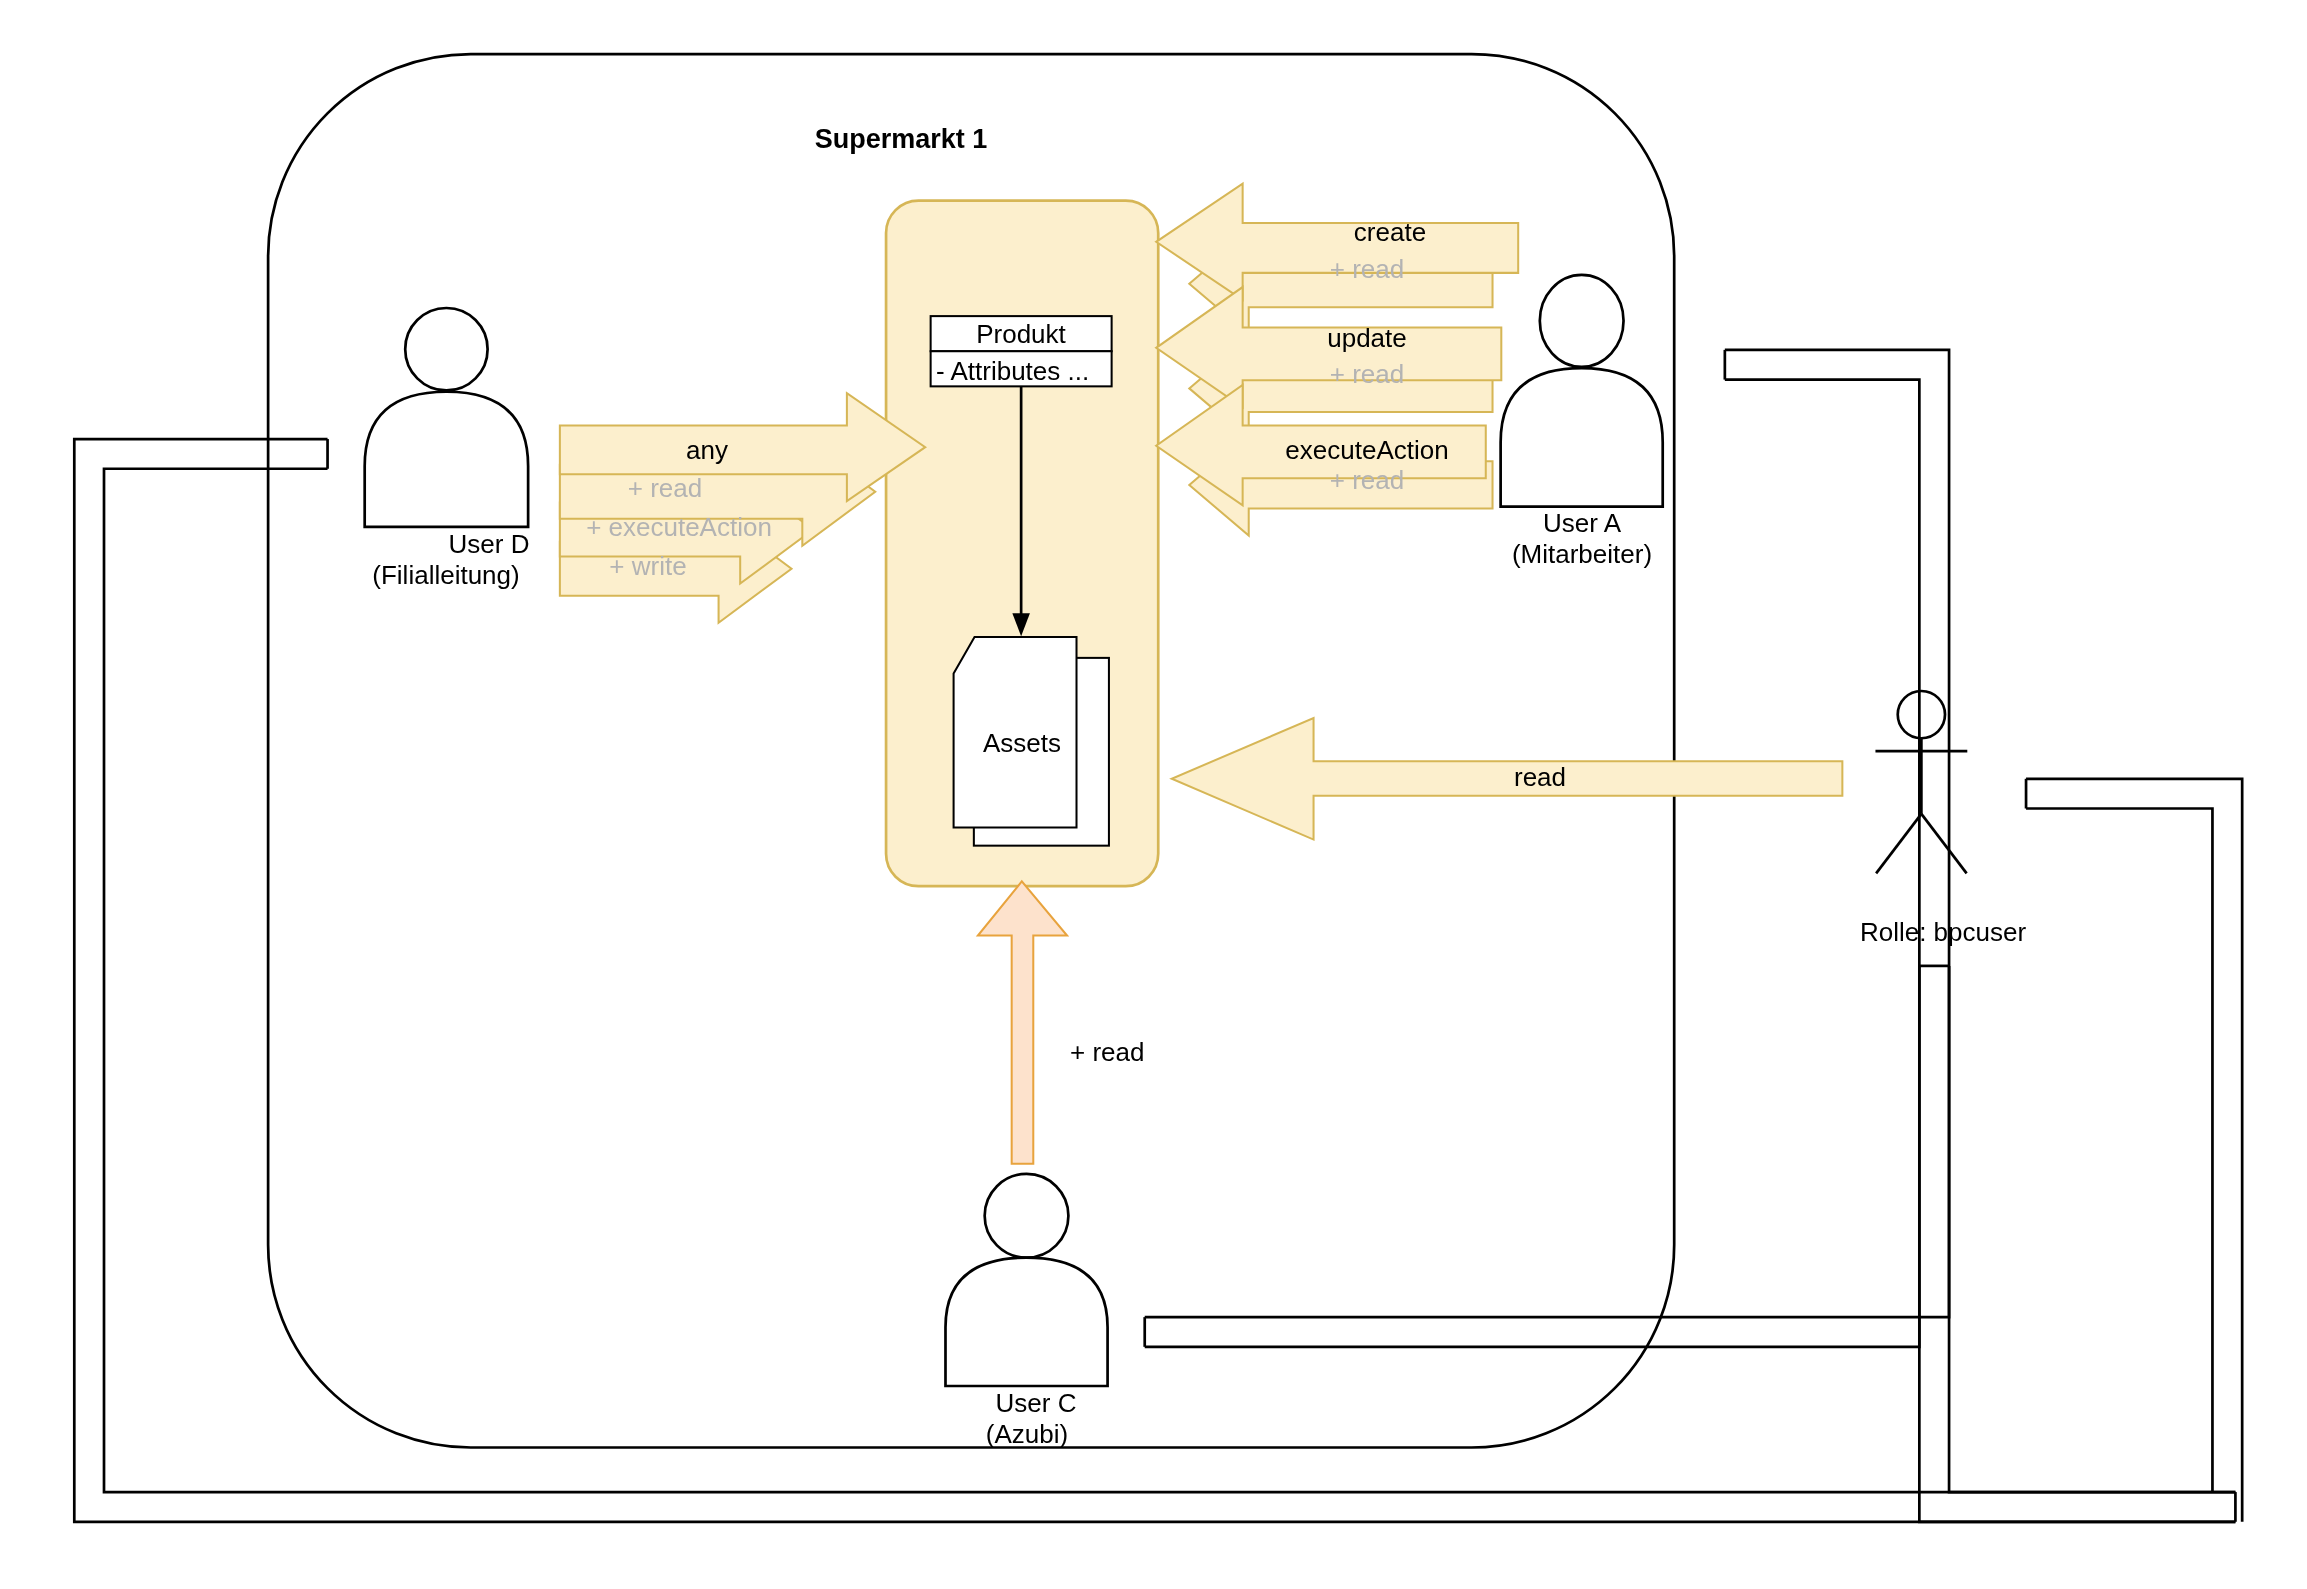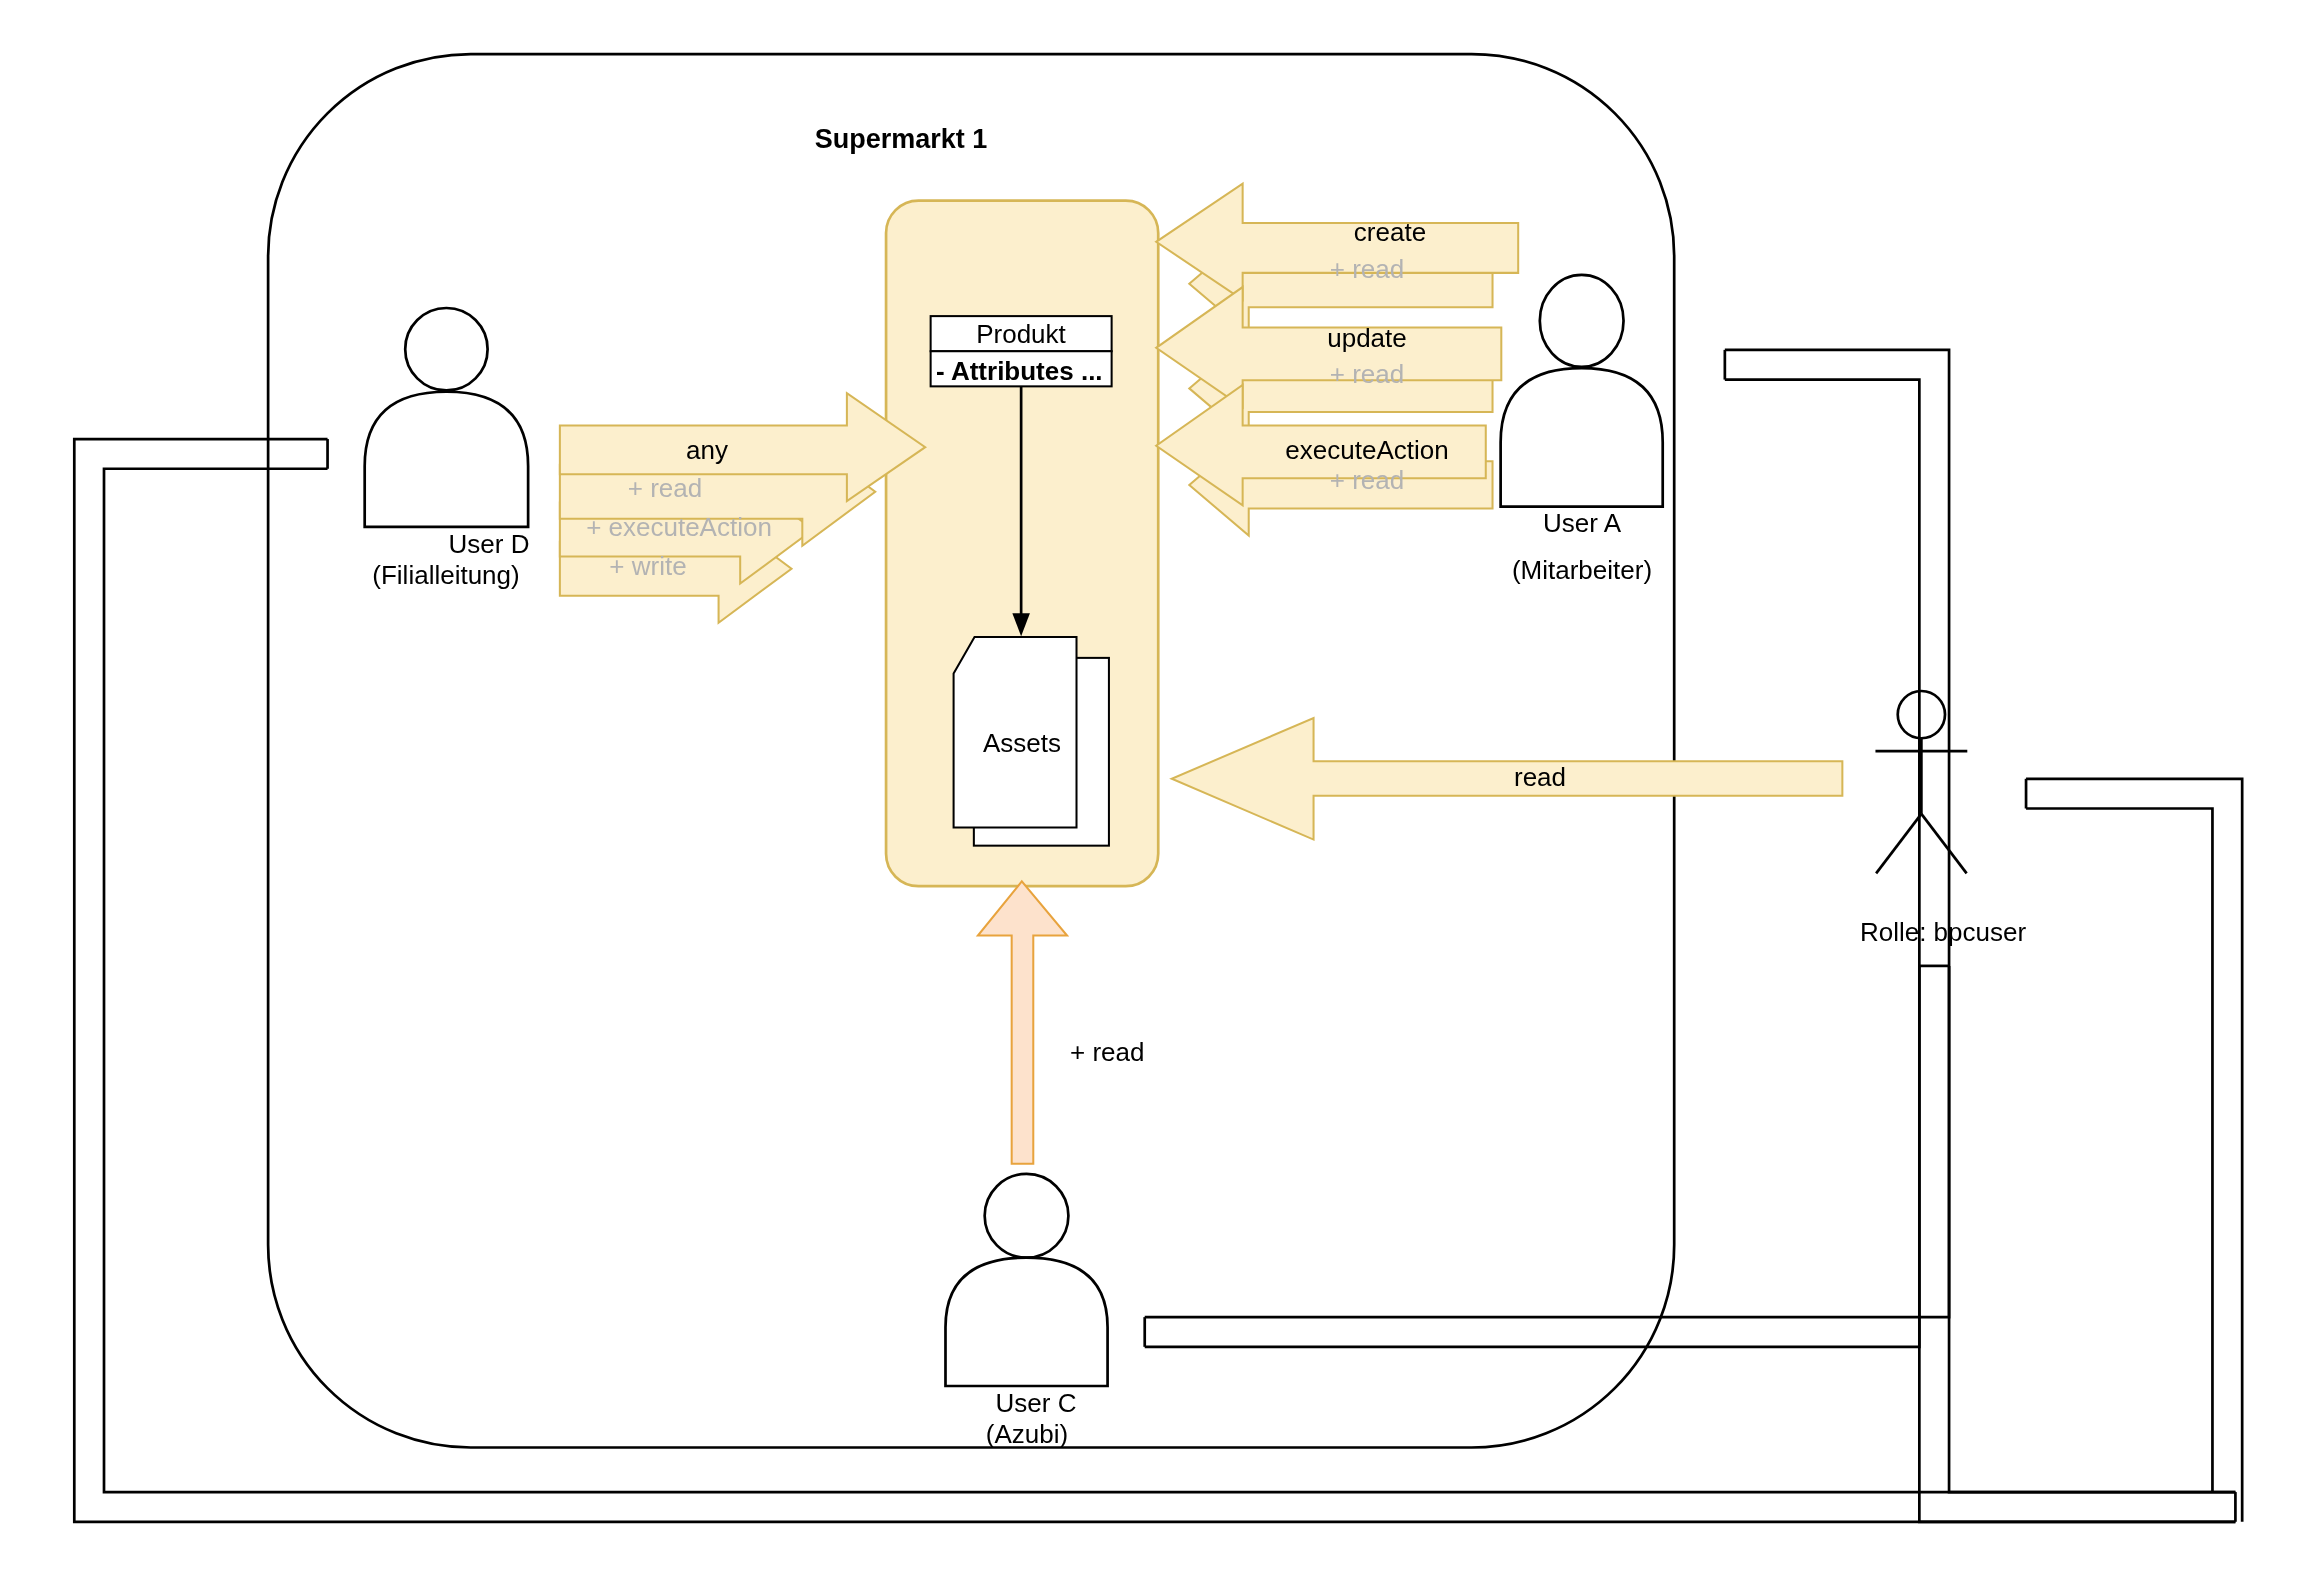--- a/index.html
+++ b/index.html
@@ -126,29 +126,29 @@
       <line x1="2777" y1="1112" x2="2913" y2="1112"></line>
       <line x1="2845" y1="1205" x2="2778" y2="1293"></line>
       <line x1="2845" y1="1205" x2="2912" y2="1293"></line>
     </g>
 
   </svg>
 
   <div class="lbl t40 bold center" style="left:901px;top:140px;">Supermarkt 1</div>
 
   <div class="lbl t38 center" style="left:1021px;top:334px;">Produkt</div>
-  <div class="lbl t38" style="left:936px;top:356px;text-align:left;font-weight:bold;">- Attributes ...</div>
+  <div class="lbl t38" style="left:936px;top:356px;text-align:left;">- Attributes ...</div>
 
   <div class="lbl t38 center" style="left:1010px;top:743px;margin-left:12px;">Assets</div>
 
   <div class="lbl t38 center" style="left:446px;top:544px;margin-left:43px;">User D</div>
   <div class="lbl t38 center" style="left:446px;top:575px;">(Filialleitung)</div>
 
   <div class="lbl t38 center" style="left:1582px;top:523px;">User A</div>
-  <div class="lbl t38 center" style="left:1582px;top:554px;margin-top:16px;">(Mitarbeiter)</div>
+  <div class="lbl t38 center" style="left:1582px;top:554px;">(Mitarbeiter)</div>
 
   <div class="lbl t38 center" style="left:1036px;top:1403px;">User C</div>
   <div class="lbl t38 center" style="left:1027px;top:1434px;">(Azubi)</div>
 
   <div class="lbl t38 center" style="left:1943px;top:932px;">Rolle: bpcuser</div>
 
   <div class="lbl t38 center" style="left:707px;top:450px;">any</div>
   <div class="lbl t38 center grey" style="left:665px;top:488px;">+ read</div>
   <div class="lbl t38 center grey" style="left:679px;top:527px;">+ executeAction</div>
   <div class="lbl t38 center grey" style="left:648px;top:566px;">+ write</div>

